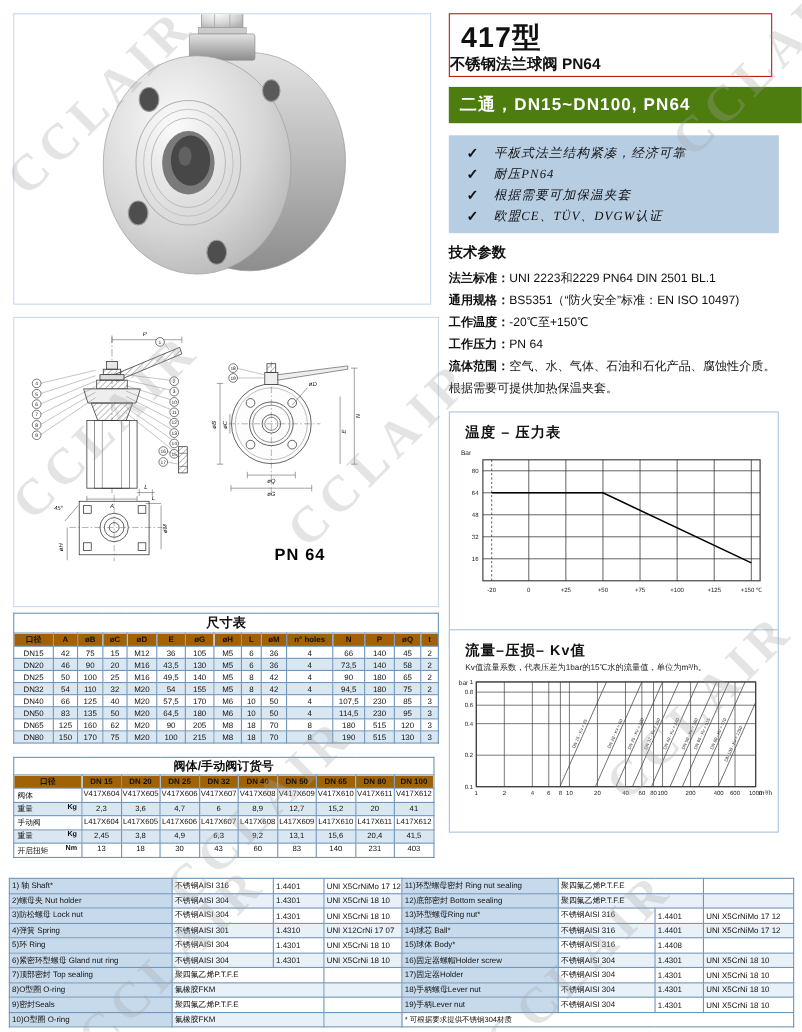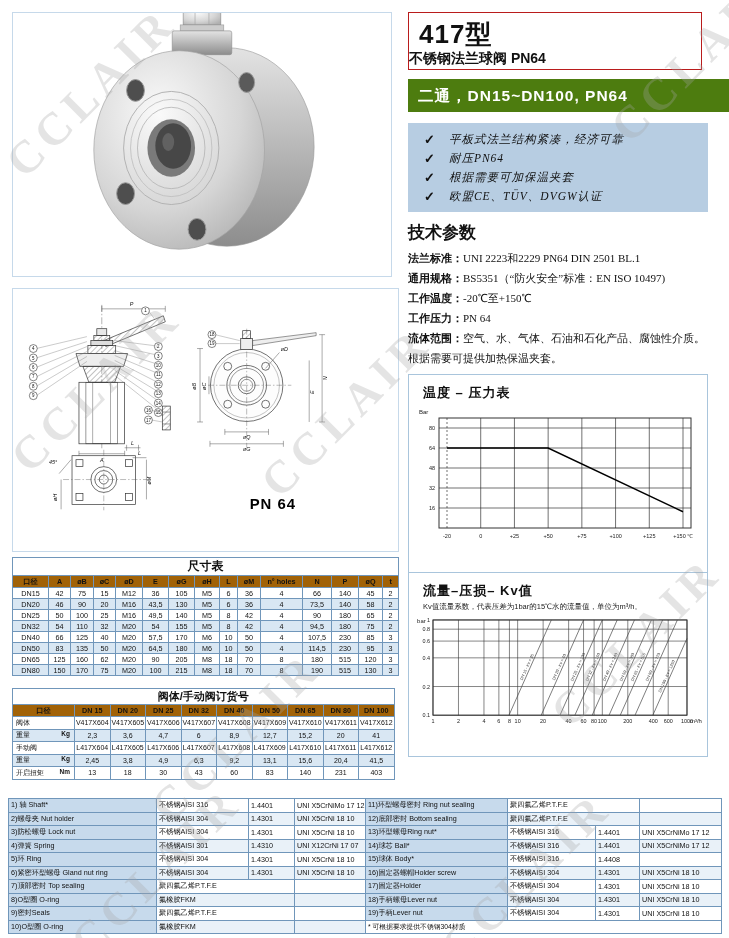--- a/index.html
+++ b/index.html
@@ -14,24 +14,24 @@
   .model{font-size:26px;font-weight:bold;padding:4px 0 0 10px;letter-spacing:1px;}
   .subtitle{font-size:14px;font-weight:bold;text-align:left;padding-right:8px;margin-top:-2px;}
   .banner{position:absolute;left:408px;top:79px;width:321px;height:33px;background:#4d7c0f;color:#fff;
           font-size:15.5px;font-weight:bold;line-height:33px;padding-left:10px;box-sizing:border-box;letter-spacing:1px;}
   .features{position:absolute;left:408px;top:123px;width:300px;height:89px;background:#b7cde2;
             padding:7px 0 0 16px;box-sizing:border-box;}
   .feat-row{display:flex;align-items:center;height:19px;}
   .check{font-weight:bold;font-size:13px;margin-right:14px;}
   .feat-text{font-size:11.5px;font-style:italic;font-family:"Liberation Serif",serif;letter-spacing:1px;}
   .tech{position:absolute;left:408px;top:221px;width:315px;}
-  .tech-title{font-weight:bold;font-size:17px;margin-bottom:4px;}
+  .tech-title{font-weight:bold;font-size:13px;margin-bottom:4px;}
   .tech-row{font-size:11px;line-height:20px;}
   .tech-label{font-weight:bold;}
-  .tech-value{font-family:Liberation Serif, serif;margin-top:26px;}
+  .tech-value{font-family:Liberation Sans, sans-serif;margin-top:26px;}
   .chart-box{position:absolute;left:408px;width:300px;border:1px solid #a9c5dc;box-sizing:border-box;background:#fff;}
   #pt-box{top:374px;height:216px;}
   #kv-box{top:572px;height:185px;}
   .chart-title{font-size:13px;font-weight:bold;padding:9px 0 2px 14px;letter-spacing:1px;}
   .chart-sub{font-size:7.5px;padding:0 0 2px 14px;color:#222;}
   .tick{font-size:5.5px;text-anchor:middle;fill:#222;}
   .tick.end{text-anchor:end;}
   .axl{font-size:6px;fill:#222;}
   .kvlab{font-size:4px;text-anchor:middle;fill:#333;}
   .dl{font-size:5.5px;font-style:italic;text-anchor:middle;fill:#111;}

